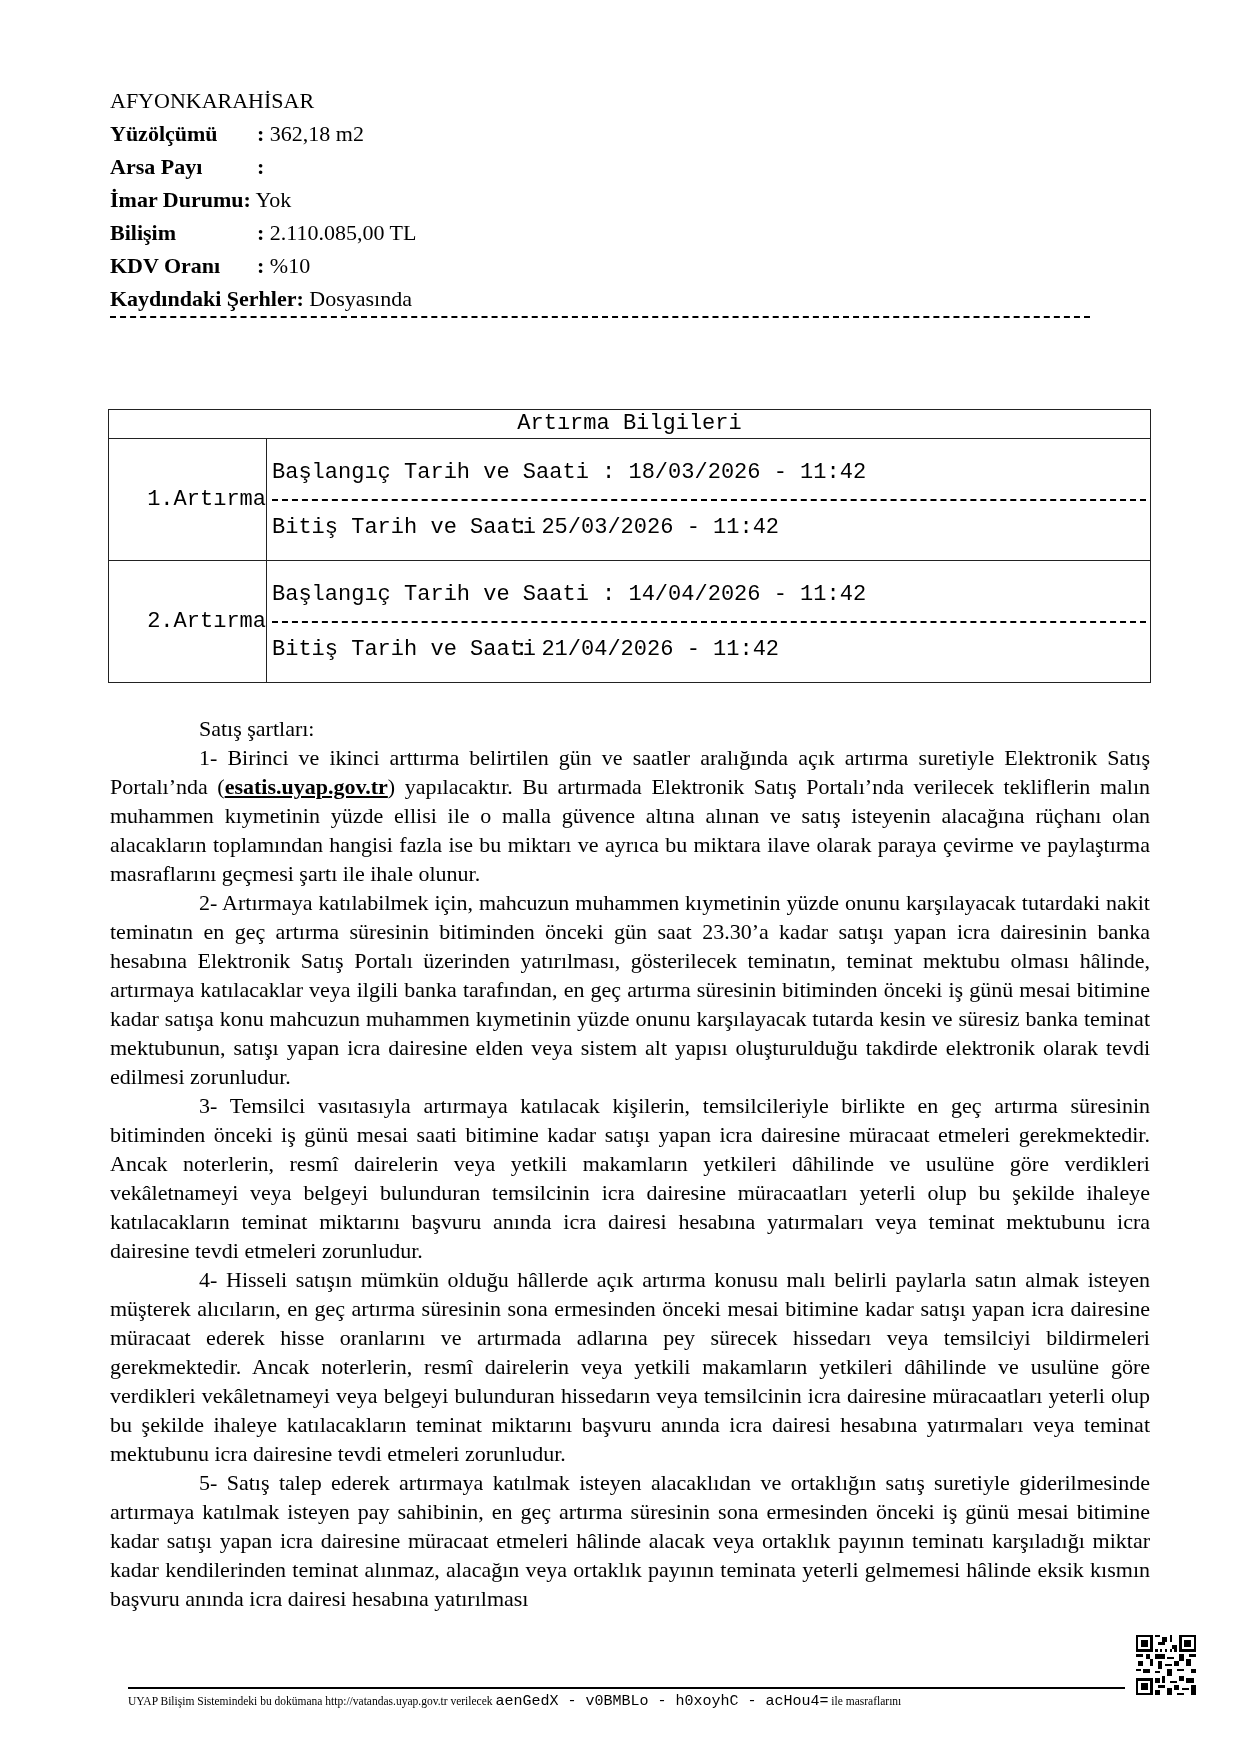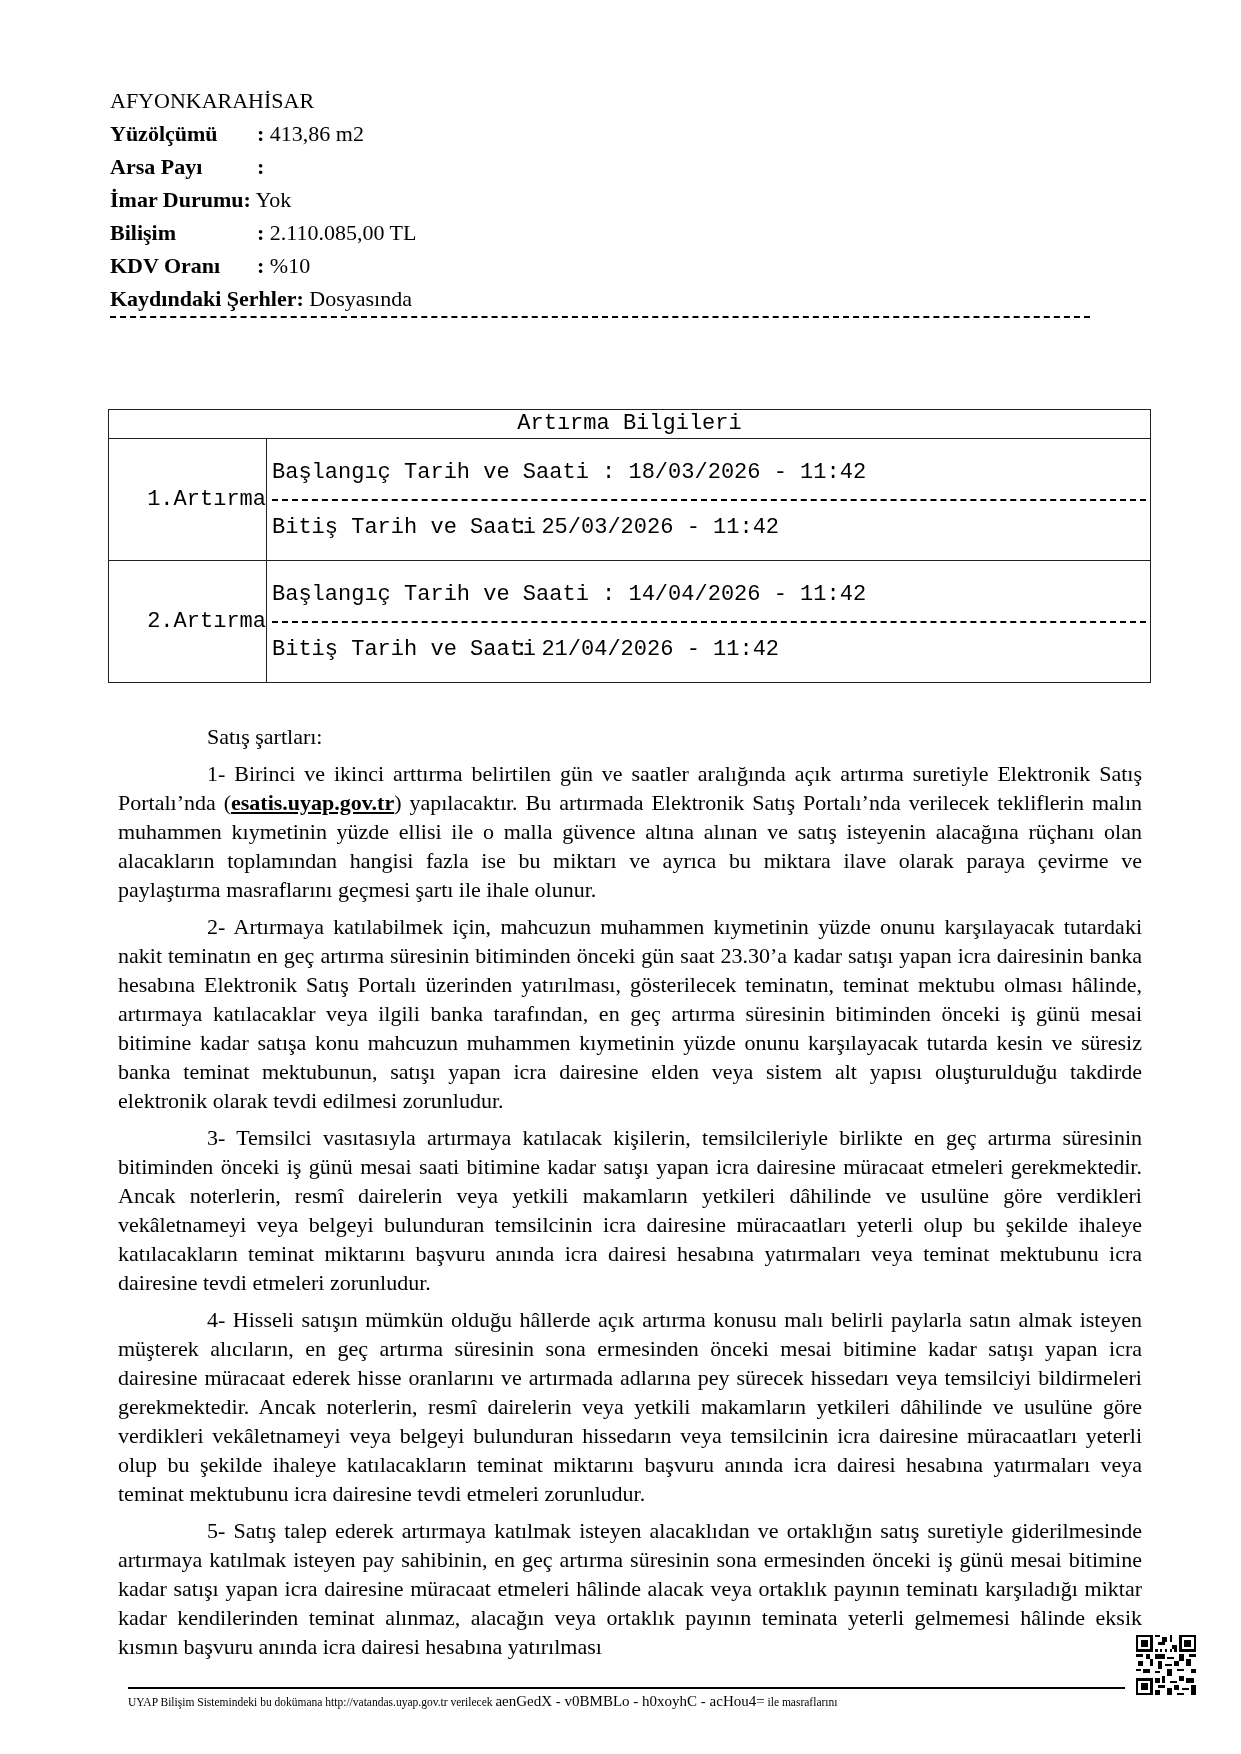--- a/index.html
+++ b/index.html
@@ -21,41 +21,41 @@
   .auction-head { text-align: center; height: 28px; line-height: 28px; }
   .round-name { width: 157px; text-align: right; vertical-align: middle; }
   .round-body { padding: 0 0 0 5px !important; height: 121px; vertical-align: middle; }
   .tline { height: 31px; line-height: 31px; white-space: nowrap; }
   .tline .k { display: inline-block; width: 243px; }
   .tsep { height: 0; border-top: 2px dashed #000; margin: 11px 4px 11px 0; }
 
   .body-text { position: absolute; left: 110px; top: 714px; width: 1040px;
                font-size: 22px; line-height: 29px; text-align: justify;
                transform-origin: left top; }
-  .body-text p { margin: 8px; text-indent: 89px; }
+  .body-text p { margin: 0; text-indent: 89px; }
   .body-text .heading { text-indent: 89px; }
   .link { font-weight: bold; text-decoration: underline; }
 
   .footer-rule { position: absolute; left: 128px; top: 1687px; width: 997px; height: 0;
                  border-top: 2px solid #000; }
   .footer { position: absolute; left: 128px; top: 1693px; font-size: 11.5px; white-space: nowrap; }
-  .footer .code { font-family: Liberation Serif, serif; font-size: 15px; }
+  .footer .code { font-family: Liberation Mono, monospace; font-size: 15px; }
   .qr { position: absolute; left: 1136px; top: 1635px; width: 60px; height: 60px; }
 </style>
 </head>
 <body>
 
 <div class="page">
 
   <div class="info">
     <div class="info-row">
       <span>AFYONKARAHİSAR</span>
     </div>
     <div class="info-row">
-      <span class="info-label fixed">Yüzölçümü</span><span class="info-colon">:</span> <span>413,86 m2</span>
+      <span class="info-label fixed">Yüzölçümü</span><span class="info-colon">:</span> <span>362,18 m2</span>
     </div>
     <div class="info-row">
       <span class="info-label fixed">Arsa Payı</span><span class="info-colon">:</span> <span></span>
     </div>
     <div class="info-row">
       <span class="info-label">İmar Durumu</span><span class="info-colon">:</span> <span>Yok</span>
     </div>
     <div class="info-row">
       <span class="info-label fixed">Bilişim</span><span class="info-colon">:</span> <span>2.110.085,00 TL</span>
     </div>

